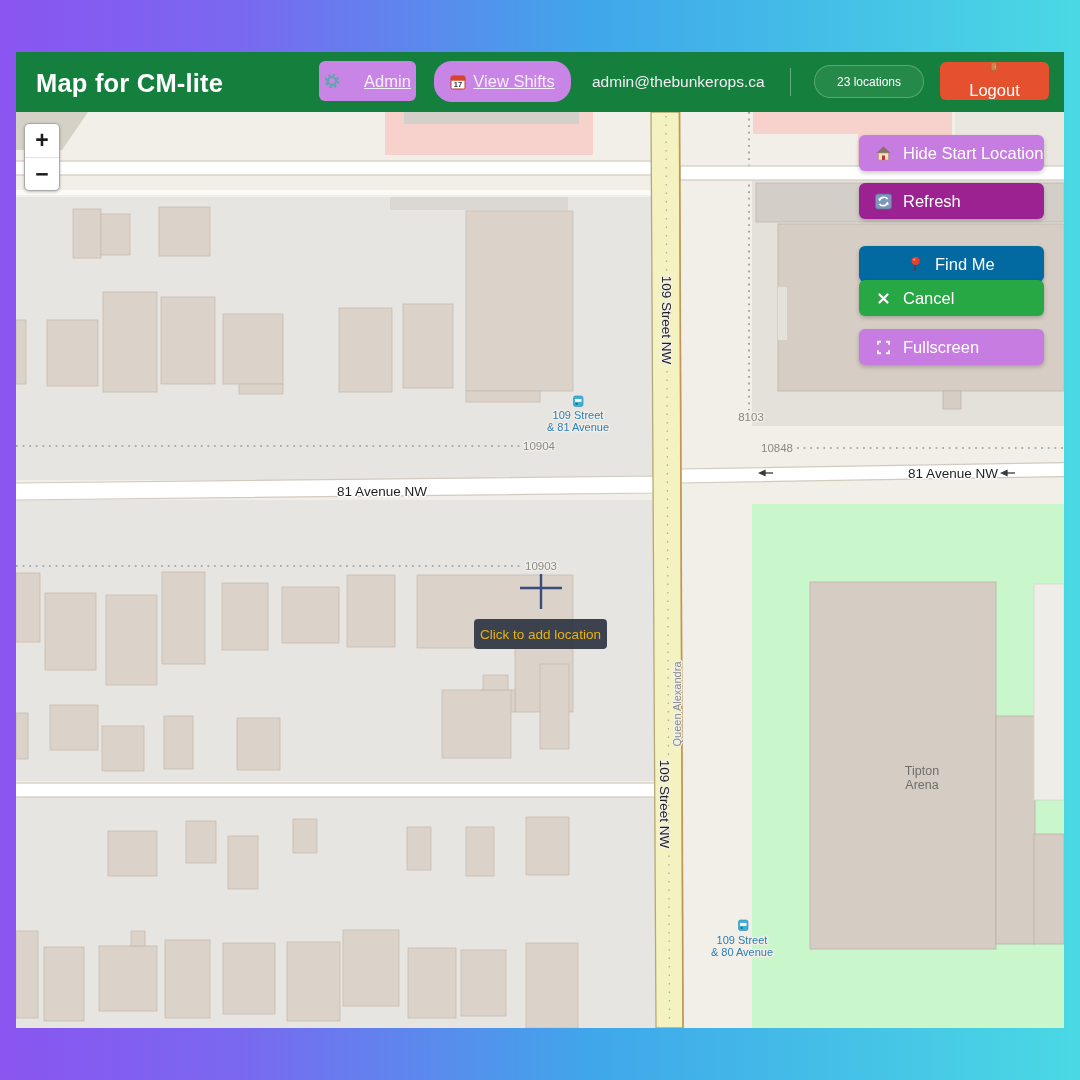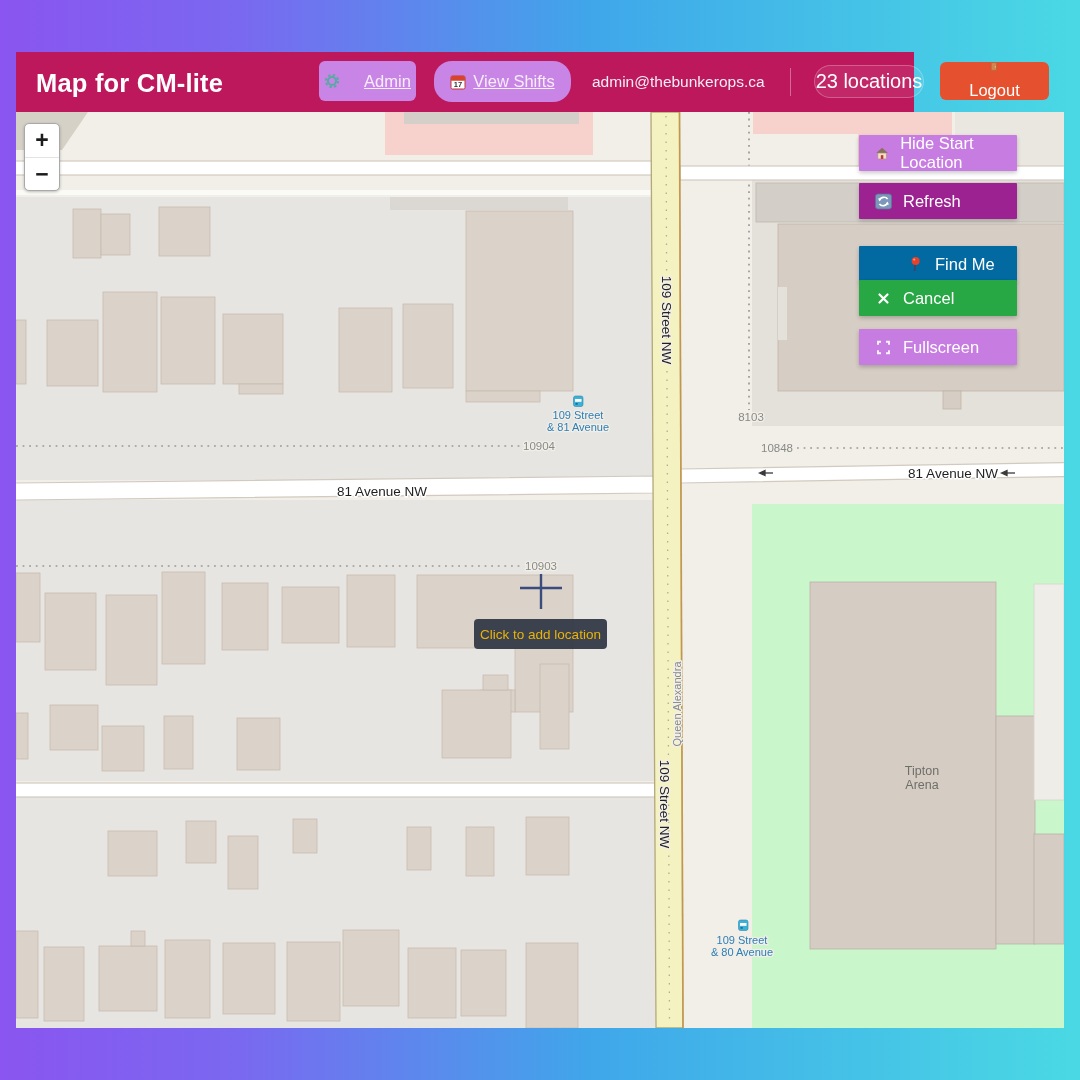--- a/index.html
+++ b/index.html
@@ -1,35 +1,35 @@
 <!DOCTYPE html>
 <html><head>
 <meta charset="utf-8">
 <style>
   html,body{margin:0;padding:0;width:1080px;height:1080px;overflow:hidden;
     font-family:"Liberation Sans",sans-serif;}
   body{background:linear-gradient(90deg,#8a55f0 0%,#7a68f0 22%,#3fa7ea 55%,#4ad9e4 100%);}
   
-  #header{position:absolute;left:16px;top:52px;width:878px;height:60px;background:#be185d;padding-left:20px;}
+  #header{position:absolute;left:16px;top:52px;width:1048px;height:60px;background:#15803d;}
   #title{position:absolute;left:20px;top:17px;font-size:25.5px;font-weight:bold;color:#ffffff;letter-spacing:.2px;}
   #adminBtn{position:absolute;left:303px;top:9px;width:97px;height:40px;background:#c985e5;border-radius:6px;display:flex;align-items:center;justify-content:center;gap:24px;color:#f6edfa;font-size:16.5px;}
   #shiftsBtn{position:absolute;left:418px;top:9px;width:137px;height:41px;background:#c985e5;border-radius:18px;display:flex;align-items:center;justify-content:center;gap:7px;color:#f6edfa;font-size:16.5px;}
   .ulink{text-decoration:underline;}
   #email{position:absolute;left:576px;top:21px;width:180px;color:#f2eef5;font-size:15.5px;}
   #sep{position:absolute;left:774px;top:16px;width:1px;height:28px;background:rgba(255,255,255,.35);}
-  #pill{position:absolute;left:798px;top:13px;width:108px;height:31px;border:1px solid rgba(255,255,255,.25);background:rgba(255,255,255,.07);border-radius:17px;display:flex;align-items:center;justify-content:center;color:#fff;font-size:20px;}
+  #pill{position:absolute;left:798px;top:13px;width:108px;height:31px;border:1px solid rgba(255,255,255,.25);background:rgba(255,255,255,.07);border-radius:17px;display:flex;align-items:center;justify-content:center;color:#fff;font-size:12px;}
   #logout{position:absolute;left:924px;top:10px;width:109px;height:38px;background:#e5512e;border-radius:6px;display:flex;align-items:center;justify-content:center;gap:10px;color:#fff;font-size:16.5px;flex-direction:column;}
   
   #map{position:absolute;left:16px;top:112px;width:1048px;height:916px;background:#f1efe8;overflow:hidden;}
   
   #zoomctl{position:absolute;left:8px;top:11px;width:34px;height:66px;background:#fff;border:1px solid #a9a9a9;border-radius:5px;box-shadow:0 1px 3px rgba(0,0,0,.25);}
   #zoomctl .zin,#zoomctl .zout{width:34px;height:33px;display:flex;align-items:center;justify-content:center;font-size:23px;font-weight:bold;color:#1c1c1c;}
   #zoomctl .zin{border-bottom:1px solid #e3e3e3;}
   
-  .mbtn{position:absolute;left:843px;width:158px;height:36px;border-radius:1px;display:flex;align-items:center;padding-left:16px;box-sizing:border-box;gap:11px;color:#fff;font-size:16.5px;box-shadow:0 2px 4px rgba(0,0,0,.22);}
+  .mbtn{position:absolute;left:843px;width:185px;height:36px;border-radius:6px;display:flex;align-items:center;padding-left:16px;box-sizing:border-box;gap:11px;color:#fff;font-size:16.5px;box-shadow:0 2px 4px rgba(0,0,0,.22);}
   
   #tooltip{position:absolute;left:458px;top:507px;width:133px;height:30px;background:rgba(46,55,68,.93);border-radius:4px;display:flex;align-items:center;justify-content:center;color:#eab308;font-size:13.5px;}
 </style>
 </head>
 <body>
 
 <div id="header">
 
   <div id="title">Map for CM-lite</div>
 

